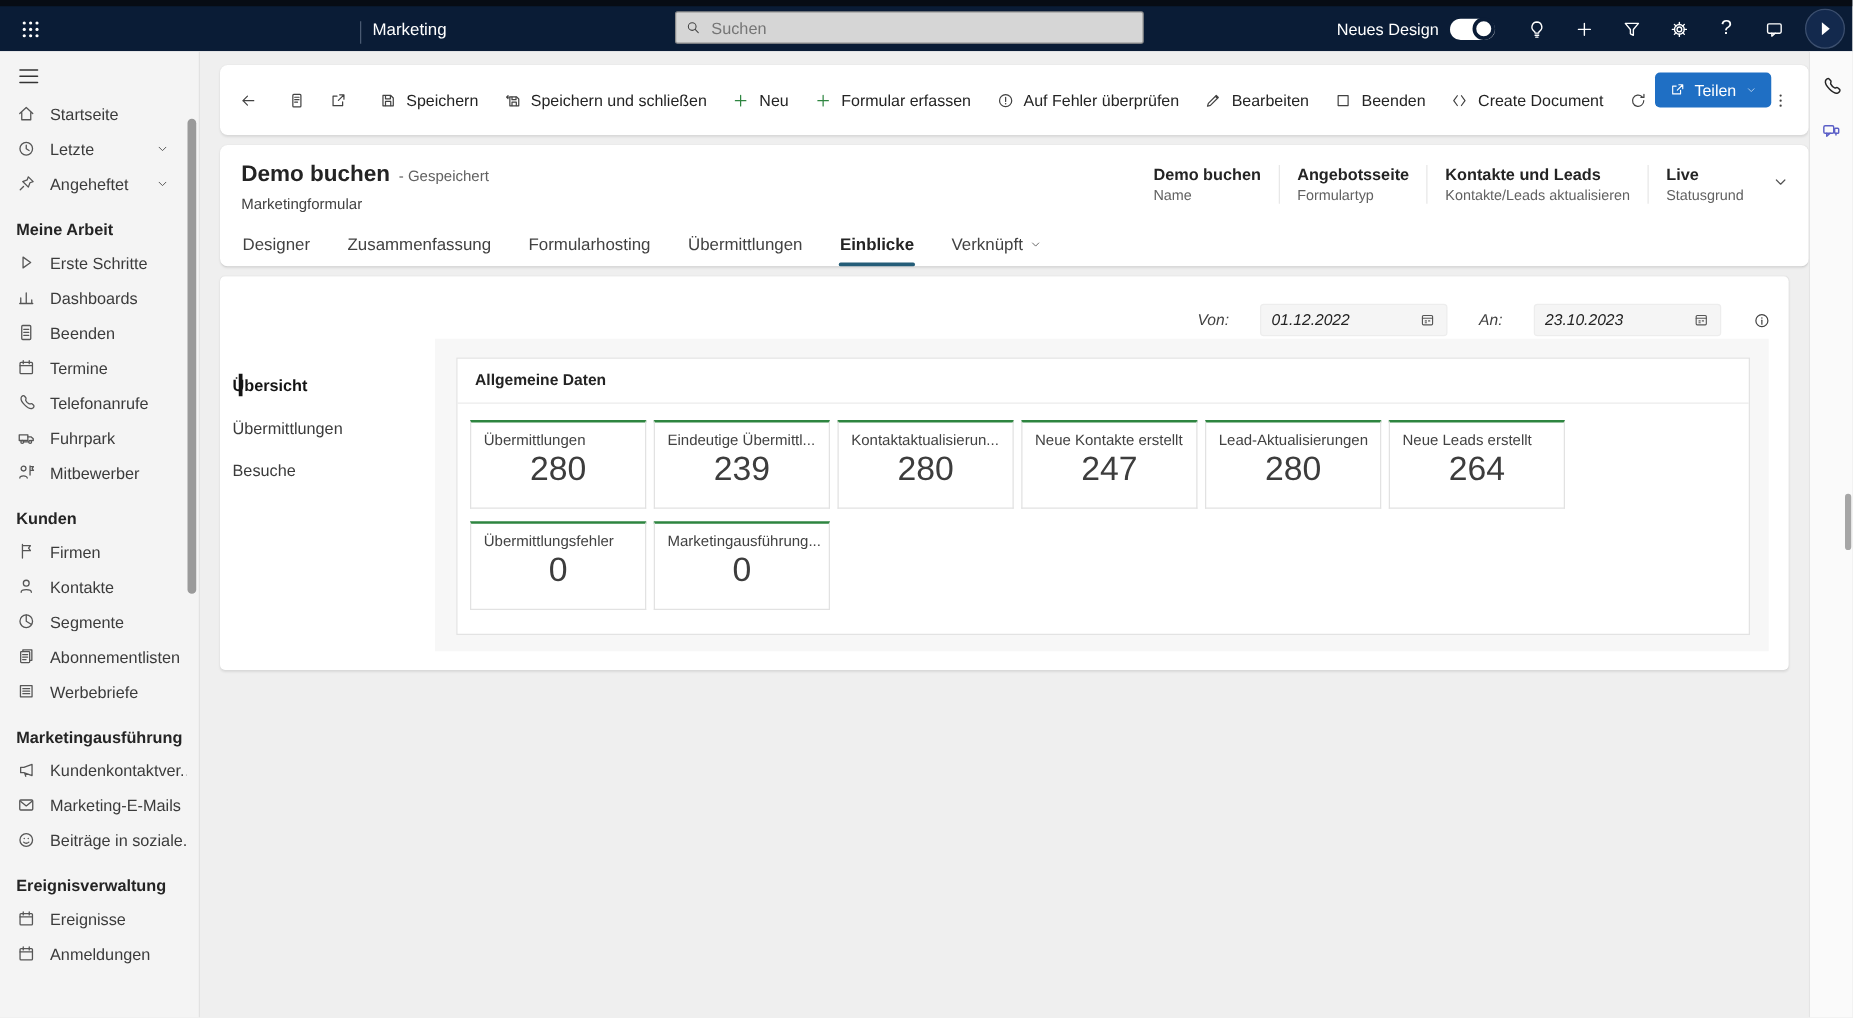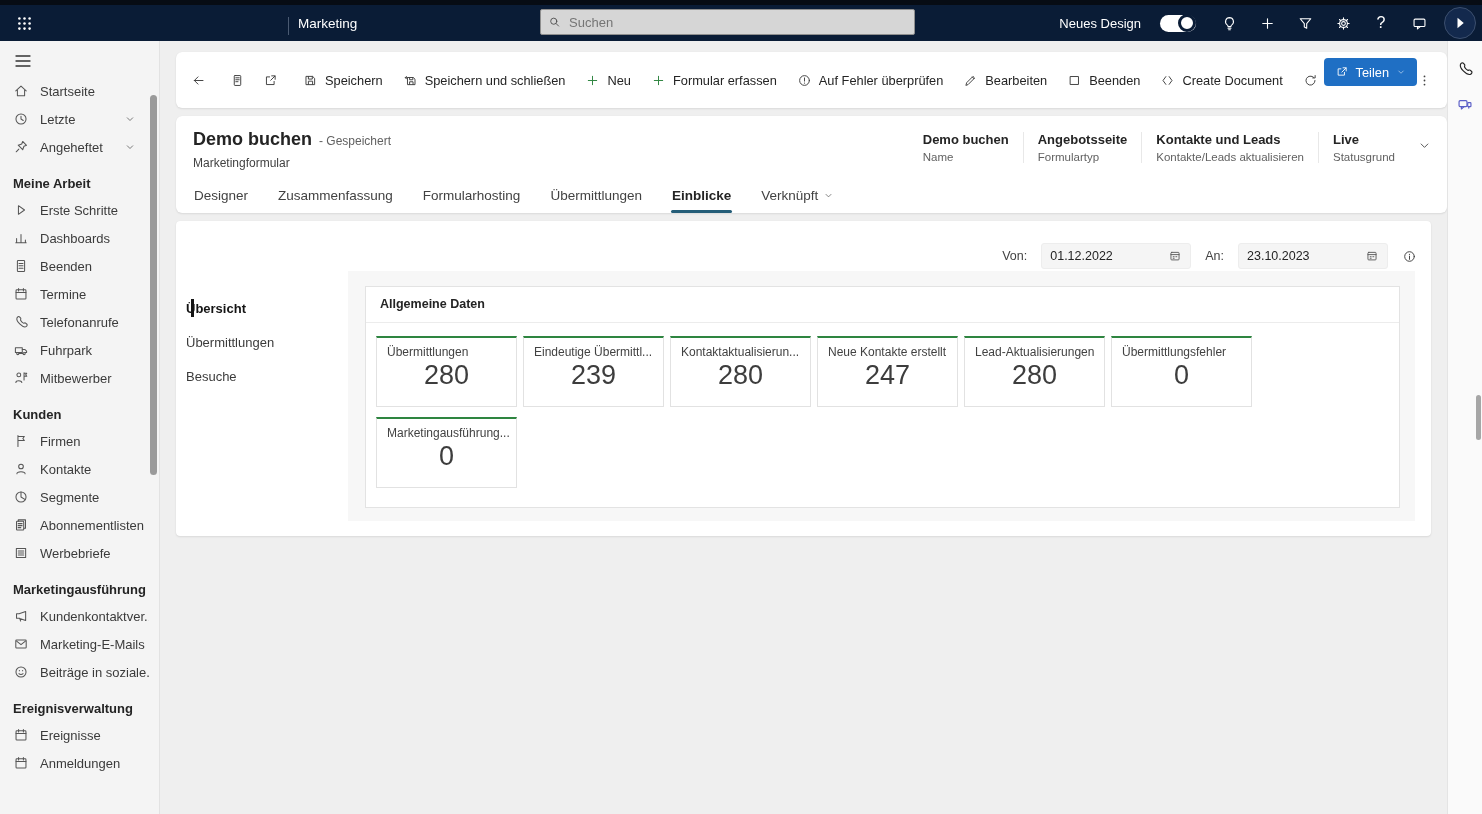--- a/index.html
+++ b/index.html
@@ -12,21 +12,21 @@
   .waffle{width:48px;height:36px;display:flex;align-items:center;justify-content:center;cursor:pointer;}
   .waffle .ic{width:17px;height:17px;}
   .tb-div{position:absolute;left:288px;top:12px;width:1px;height:18px;background:#4a5a72;}
   .tb-app{position:absolute;left:298px;top:0;height:36px;display:flex;align-items:center;font-size:13.5px;}
   .tb-search{position:absolute;left:540px;top:4px;width:375px;height:26px;background:#d6d6d6;
              border:1px solid #8e8e8e;border-radius:2px;display:flex;align-items:center;box-sizing:border-box;padding:0 7px;color:#555;}
   .tb-search .ic{width:14px;height:14px;margin-right:6px;color:#444;}
   .tb-search input{border:none;background:transparent;outline:none;font-size:13px;color:#333;width:100%;
                    font-family:"Liberation Sans","DejaVu Sans",sans-serif;}
   .tb-right{position:absolute;right:6px;top:0;height:36px;display:flex;align-items:center;}
-  .nd-label{font-size:13px;margin-right:19px;}
+  .nd-label{font-size:13px;margin-right:9px;}
   .toggle{width:36px;height:17px;border-radius:9px;background:#fff;position:relative;cursor:pointer;margin-right:14px;}
   .toggle .knob{position:absolute;right:0px;top:-1px;width:18px;height:18px;border-radius:50%;
                 background:#fff;border:3px solid #0a1c36;box-sizing:border-box;}
   .tbi{width:38px;height:36px;display:flex;align-items:center;justify-content:center;cursor:pointer;}
   .tbi .ic{width:17px;height:17px;}
   .tbi.qmark{font-size:16px;color:#fff;}
   .avatar{width:30px;height:30px;border-radius:50%;background:#13294d;border:1px solid #3c4f6e;
           display:flex;align-items:center;justify-content:center;margin-left:6px;cursor:pointer;}
   .avatar svg{width:18px;height:18px;display:block;}
   
@@ -71,21 +71,21 @@
   .tab.active{font-weight:700;color:#242424;}
   .tab.active::after{content:"";position:absolute;left:0;right:0;bottom:0;height:3px;background:#245d78;border-radius:2px;}
   .hfields{position:absolute;right:38px;top:16px;display:flex;}
   .hfield{padding:0 14px;border-left:1px solid #e8e8e8;}
   .hfield:first-child{border-left:none;}
   .hf-value{font-size:13px;font-weight:600;color:#242424;white-space:nowrap;}
   .hf-label{font-size:11.5px;color:#616161;margin-top:4px;white-space:nowrap;}
   .hchev{position:absolute;right:15px;top:22px;width:15px;height:15px;color:#555;cursor:pointer;}
   
   .ccard{margin:8px 16px 0 16px;height:315px;position:relative;border-radius:4px;}
-  .dates{position:absolute;top:22px;right:14px;display:flex;align-items:center;gap:14px;font-size:12.5px;color:#424242;}
+  .dates{position:absolute;top:22px;right:14px;display:flex;align-items:center;gap:25px;font-size:12.5px;color:#424242;font-style:italic;}
   .dinput{width:150px;height:26px;background:#f5f5f5;border:1px solid #ededed;border-radius:3px;display:flex;
           align-items:center;padding:0 8px;color:#242424;box-sizing:border-box;cursor:text;}
   .dinput .dval{font-size:12.5px;}
   .dinput .ic{width:14px;height:14px;margin-left:auto;color:#575757;}
   .dinfo{width:15px;height:15px;color:#424242;cursor:pointer;}
   .inav{position:absolute;left:0;top:70px;width:172px;}
   .inav-item{position:relative;height:34px;display:flex;align-items:center;padding-left:10px;font-size:13px;color:#3b3b3b;cursor:pointer;}
   .inav-item.active{font-weight:700;color:#141414;}
   .inav-item.active::before{content:"";position:absolute;left:15px;top:8px;bottom:8px;width:3px;background:#141414;}
   .ibody{position:absolute;left:172px;right:16px;top:50px;bottom:15px;background:#f7f7f7;}
@@ -670,20 +670,24 @@
             </div>
           <div class="mcard">
             <div class="mlabel">Neue Kontakte erstellt</div>
             <div class="mvalue">247</div>
             </div>
           <div class="mcard">
             <div class="mlabel">Lead-Aktualisierungen</div>
             <div class="mvalue">280</div>
             </div>
           <div class="mcard">
+            <div class="mlabel">Neue Leads erstellt</div>
+            <div class="mvalue">264</div>
+            </div>
+          <div class="mcard">
             <div class="mlabel">Übermittlungsfehler</div>
             <div class="mvalue">0</div>
             </div>
           <div class="mcard">
             <div class="mlabel">Marketingausführung...</div>
             <div class="mvalue">0</div>
             </div>
         </div>
       </div>
     </div>

